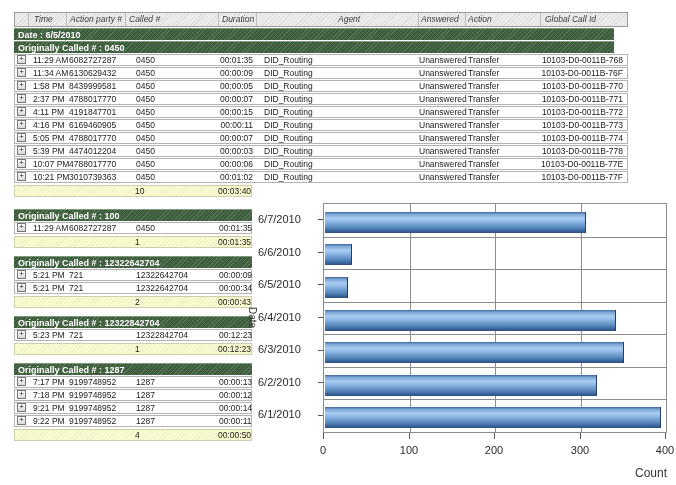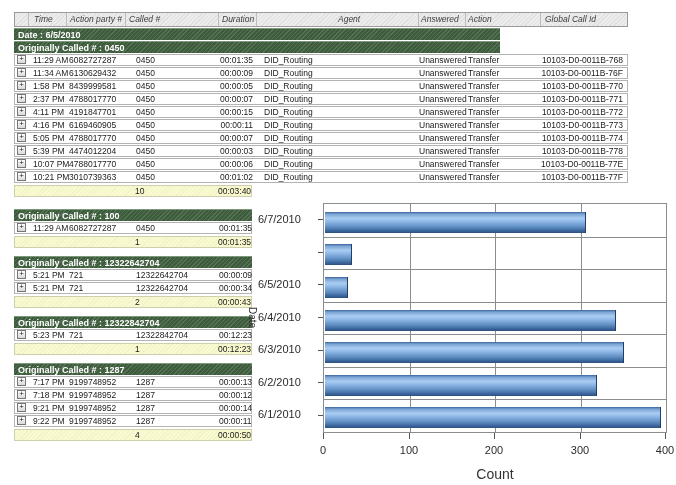--- a/index.html
+++ b/index.html
@@ -12,21 +12,21 @@
          background-color:#ececec;
          background-image:repeating-linear-gradient(135deg,rgba(0,0,0,0.05) 0 1px,transparent 1px 3px);}
   .thead .cell{font-style:italic;font-size:8.5px;color:#3c3c3c;line-height:13px;
                border-right:1px solid #bdbdbd;box-sizing:border-box;white-space:nowrap;overflow:hidden;}
   .thead .cell:last-child{border-right:none;}
 
   .band{height:12px;margin-top:1px;box-sizing:border-box;color:#fff;font-weight:bold;
         font-size:9px;line-height:12px;padding-left:4px;white-space:nowrap;overflow:hidden;
         background-color:#3d5c3c;border-top:1px solid #7d977b;
         background-image:repeating-linear-gradient(135deg,rgba(255,255,255,0.13) 0 1px,transparent 1px 3px);}
-  .band-full{width:486px;}
+  .band-full{width:600px;}
   .band-narrow{width:238px;}
 
   .row{display:flex;height:12px;margin-top:1px;background:#fff;border:1px solid #b3b3b3;
        box-sizing:border-box;font-size:8.5px;color:#1a1a1a;}
   .row-full{width:614px;}
   .row-narrow{width:238px;}
   .row .cell{line-height:10px;white-space:nowrap;box-sizing:border-box;}
 
   .c-exp{width:14px;position:relative;flex:none;}
   .c-time{width:38px;padding-left:4px;flex:none;}
@@ -69,22 +69,22 @@
   .grid-h{position:absolute;left:0;right:0;height:1px;background:#8c8c8c;}
   .bar{position:absolute;left:1px;height:21px;
        background:linear-gradient(to bottom,#3a659c 0%,#7ba3d4 10%,#aacdf2 30%,#8db7e6 46%,#5d8cc0 72%,#39649b 90%,#2d507e 100%);
        border-right:1px solid #1f3f66;box-sizing:border-box;}
   .y-labels{position:absolute;left:258px;top:203px;width:60px;height:230px;}
   .ylab{position:absolute;left:0;width:60px;text-align:left;font-size:11px;color:#2b2b2b;}
   .ytick{position:absolute;width:5px;height:1px;background:#555;left:318px;}
   .xtick{position:absolute;width:1px;height:6px;background:#555;top:433px;}
   .xlab{position:absolute;top:444px;width:44px;margin-left:-22px;text-align:center;
         font-size:11px;color:#2b2b2b;}
-  .x-axis-title{position:absolute;top:466px;left:323px;width:344px;text-align:center;
-                font-size:14px;color:#333;}
+  .x-axis-title{position:absolute;top:466px;left:323px;width:344px;text-align:right;
+                font-size:12px;color:#333;}
   .y-axis-title{position:absolute;left:247px;top:203px;height:230px;writing-mode:vertical-rl;
                 display:flex;align-items:center;justify-content:center;font-size:10px;color:#333;}
 </style>
 </head>
 <body>
 
 <div class="screen">
 
   <div class="report-table">
     <div class="thead" id="thead">
@@ -350,20 +350,21 @@
             <div class="s-dur">00:00:50</div>
           </div>
         </div>
       </div>
   </div>
 
   <div>
     <div class="y-axis-title">Date</div>
     <div class="y-labels" id="ylabels">
         <div class="ylab" style="top: 0px; height: 33px; line-height: 33px;">6/7/2010</div>
+        <div class="ylab" style="top: 33px; height: 33px; line-height: 33px;">6/6/2010</div>
         <div class="ylab" style="top: 65px; height: 33px; line-height: 33px;">6/5/2010</div>
         <div class="ylab" style="top: 98px; height: 33px; line-height: 33px;">6/4/2010</div>
         <div class="ylab" style="top: 130px; height: 33px; line-height: 33px;">6/3/2010</div>
         <div class="ylab" style="top: 163px; height: 33px; line-height: 33px;">6/2/2010</div>
         <div class="ylab" style="top: 195px; height: 33px; line-height: 33px;">6/1/2010</div>
       </div>
     <div class="plot" id="plot">
         <div class="grid-v" style="left: 86px;"></div>
         <div class="grid-v" style="left: 171px;"></div>
         <div class="grid-v" style="left: 257px;"></div>

